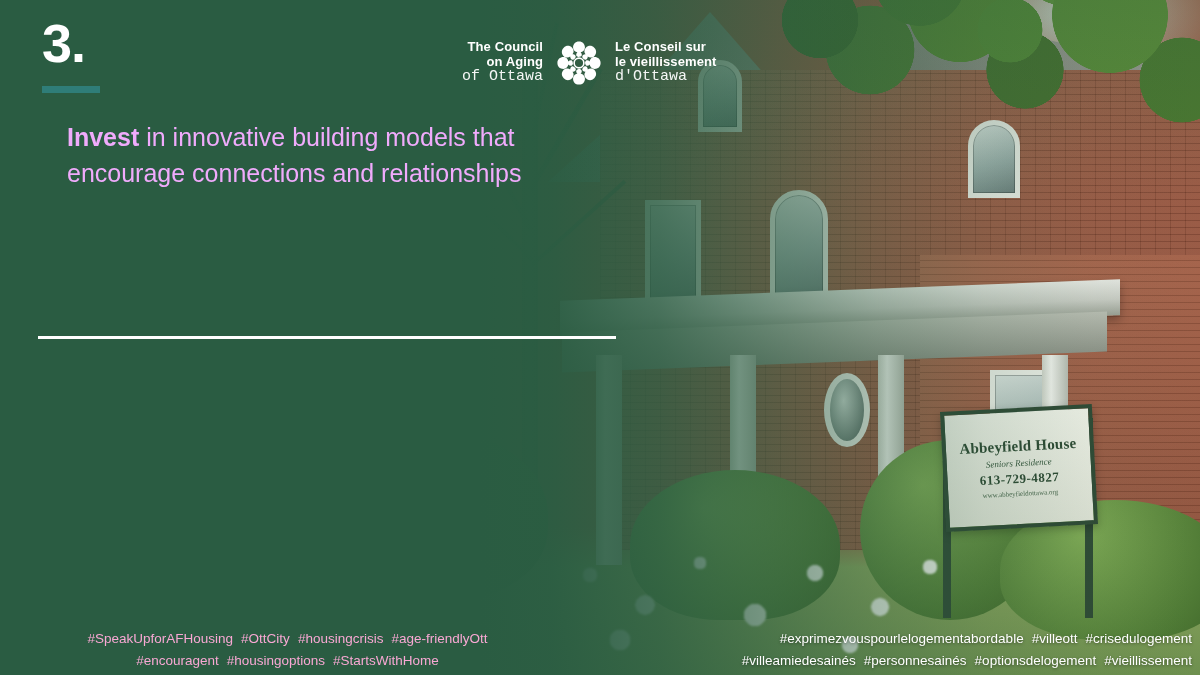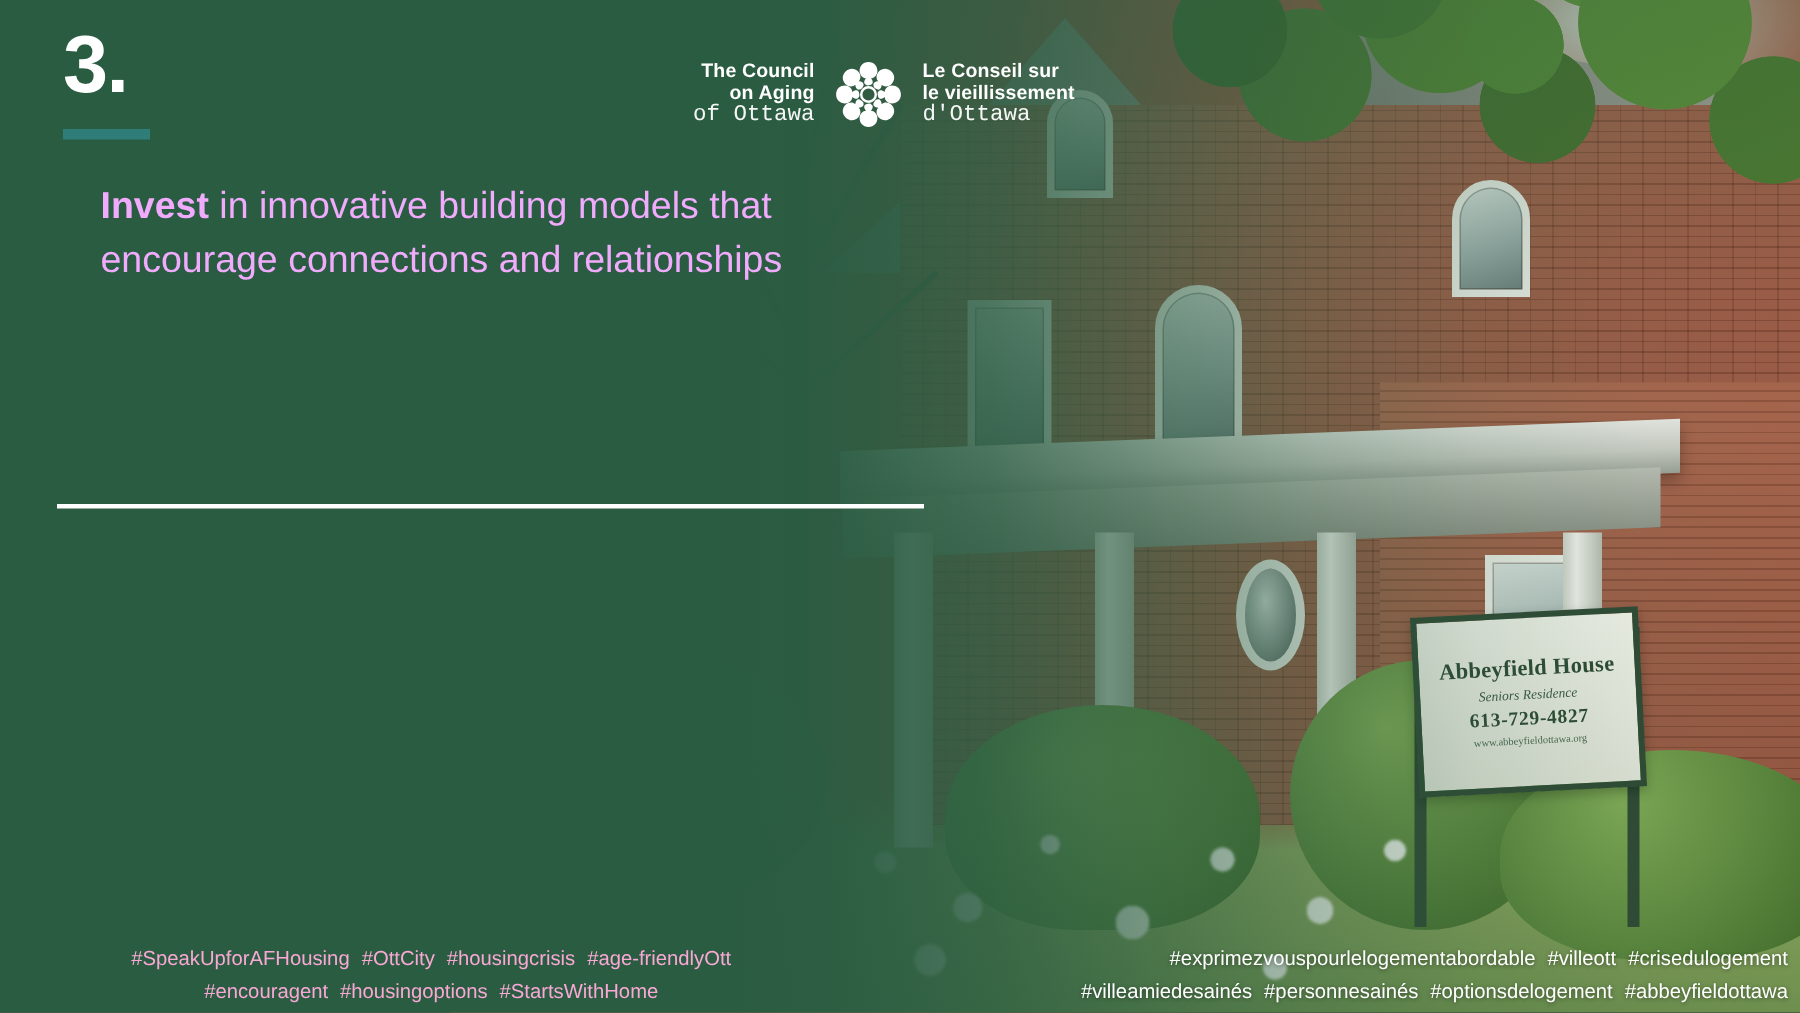--- a/index.html
+++ b/index.html
@@ -430,18 +430,18 @@
       <span class="tag-line">
         <span>#encouragent</span><span>#housingoptions</span><span>#StartsWithHome</span>
       </span>
     </div>
 
     <div class="tags-fr">
       <span class="tag-line">
         <span>#exprimezvouspourlelogementabordable</span><span>#villeott</span><span>#crisedulogement</span>
       </span>
       <span class="tag-line">
-        <span>#villeamiedesainés</span><span>#personnesainés</span><span>#optionsdelogement</span><span>#abbeyfieldottawa</span>
+        <span>#villeamiedesainés</span><span>#personnesainés</span><span>#optionsdelogement</span><span>#vieillissement</span>
       </span>
     </div>
 
   </div>
 </div>
 
 </body></html>

